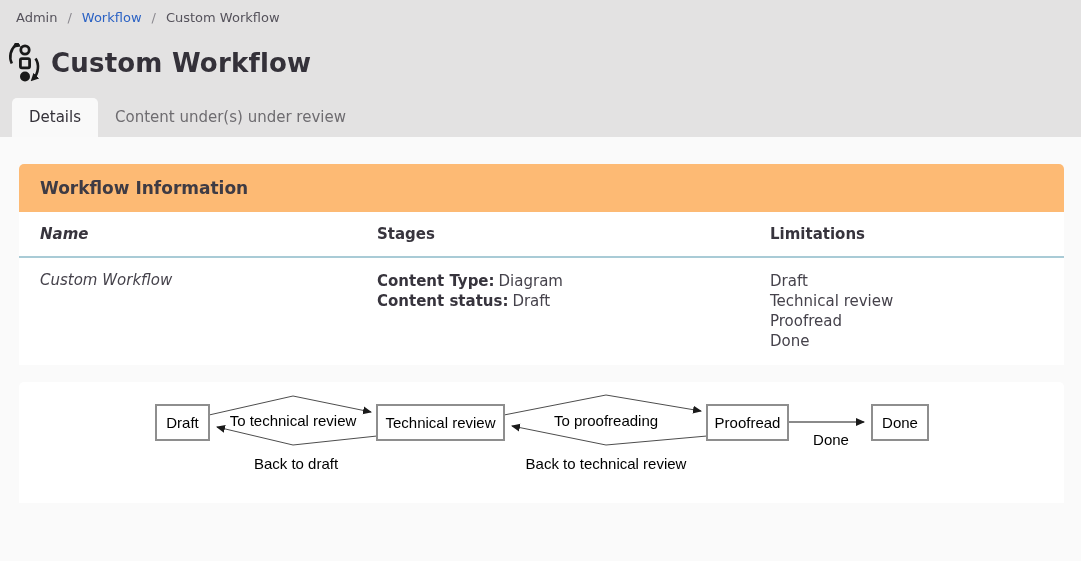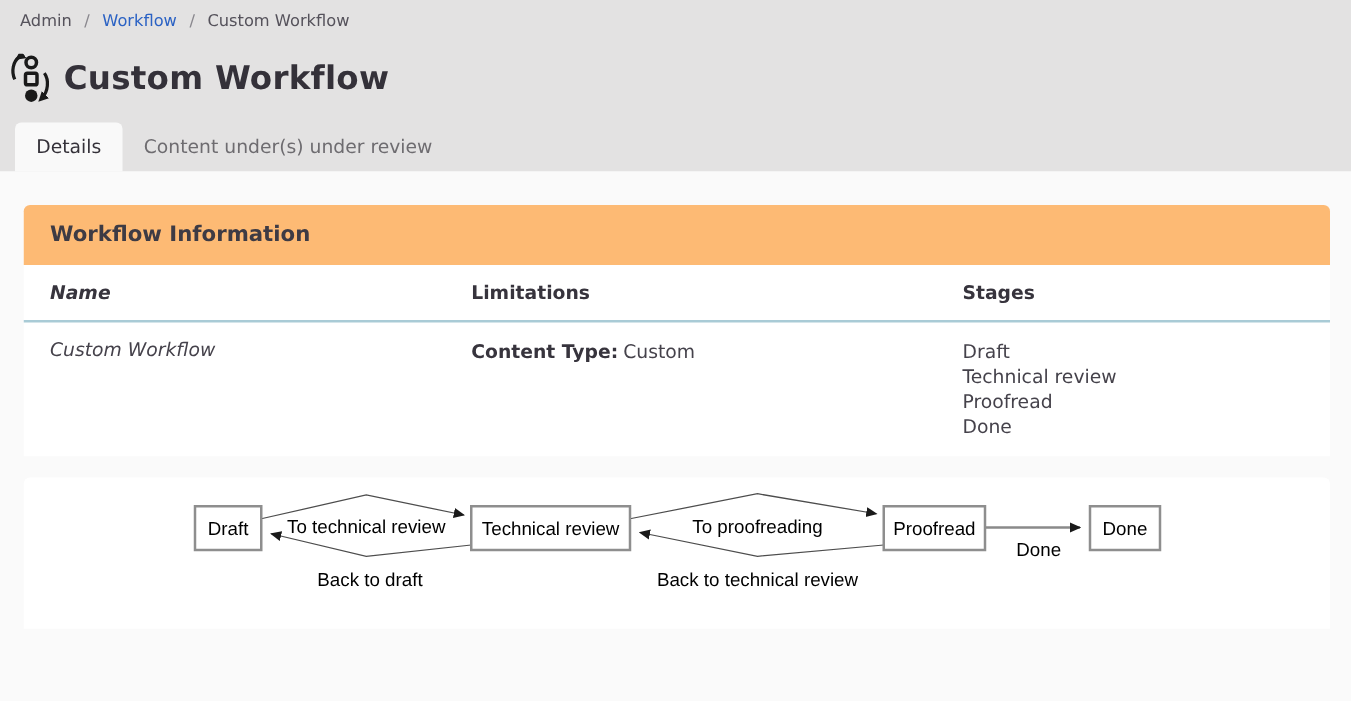--- a/index.html
+++ b/index.html
@@ -157,28 +157,31 @@
 
   </header>
 
   <main>
 
     <section class="card">
       <div class="card-header">Workflow Information</div>
       <div class="info-table">
         <div class="info-row thead">
           <div>Name</div>
+          <div>Stages</div>
           <div>Limitations</div>
-          <div>Stages</div>
         </div>
         <div class="info-row tbody">
           <div>Custom Workflow</div>
           <div>
             <div class="line">
-              <strong>Content Type:</strong><span>Custom</span>
+              <strong>Content Type:</strong><span>Diagram</span>
+            </div>
+            <div class="line">
+              <strong>Content status:</strong><span>Draft</span>
             </div>
           </div>
           <div class="stages-list">
             <div>Draft</div>
             <div>Technical review</div>
             <div>Proofread</div>
             <div>Done</div>
           </div>
         </div>
       </div>

